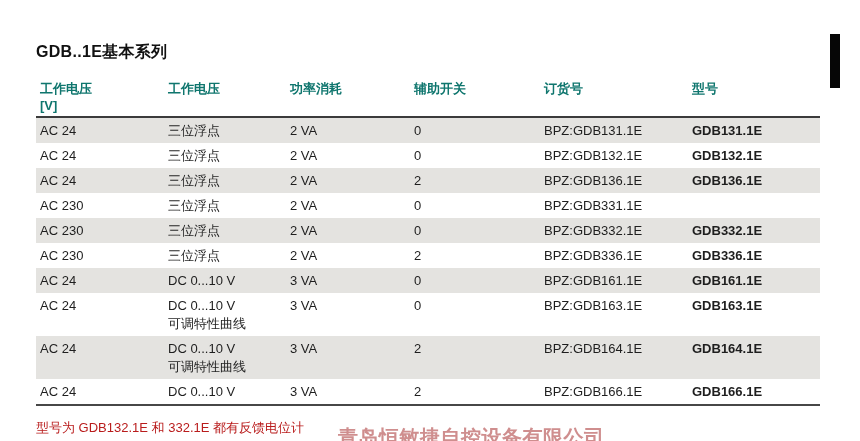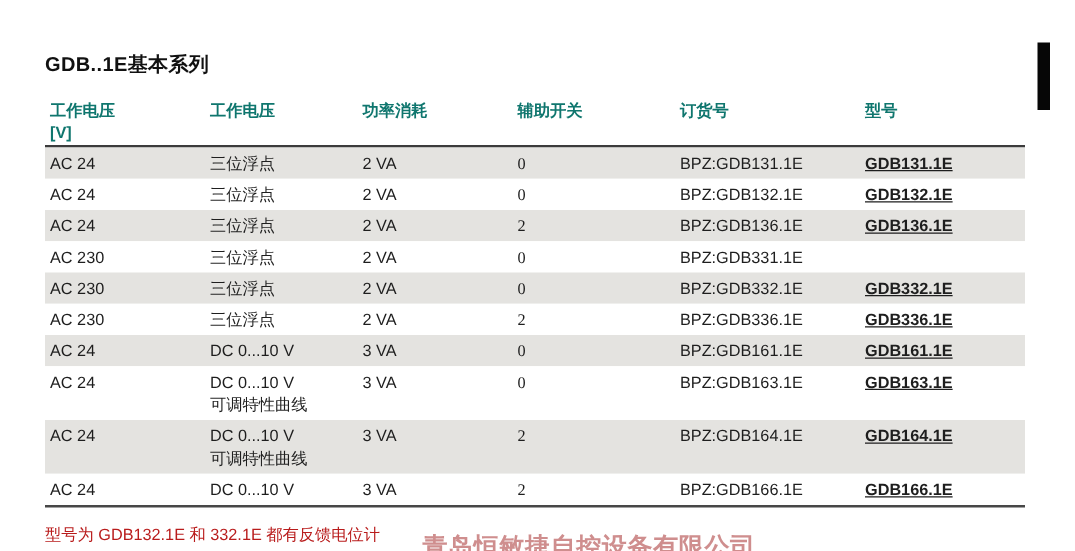--- a/index.html
+++ b/index.html
@@ -18,28 +18,28 @@
     background:#060606;
   }
   .tbl { position:absolute; left:36px; top:50px; width:784px; font-size:13px; }
   .thead {
     display:flex; align-items:flex-start;
     border-bottom:2px solid #3b3b3b; padding-bottom:2px;
     font-weight:bold; color:#0f766e; line-height:17px;
   }
   .th, .c { padding-left:4px; box-sizing:border-box; }
   .w1 { width:128px; } .w2 { width:122px; } .w3 { width:124px; }
-  .w4 { width:130px;font-family:Liberation Serif, serif; } .w5 { width:148px; } .w6 { flex:1; }
+  .w4 { width:130px; } .w5 { width:148px; } .w6 { flex:1; }
   .tbody { border-bottom:2px solid #474747; }
   .trow {
     display:flex; align-items:flex-start;
     padding:4px 0 3px 0; line-height:18px; background:#ffffff;
   }
   .trow.shaded { background:#e4e3e0; }
-  .c6 { font-weight:bold;text-decoration:underline; }
+  .c6 { font-weight:bold; }
   .signal-note { display:block; }
   .footnotes {
     position:absolute; left:36px; top:387px;
     font-size:13px; line-height:22px; color:#b91c1c;
   }
   .watermark {
     position:absolute; left:338px; top:394px;
     font-size:20px; font-weight:bold; letter-spacing:0.5px;
     color:#cf8e8e; white-space:nowrap;
   }

